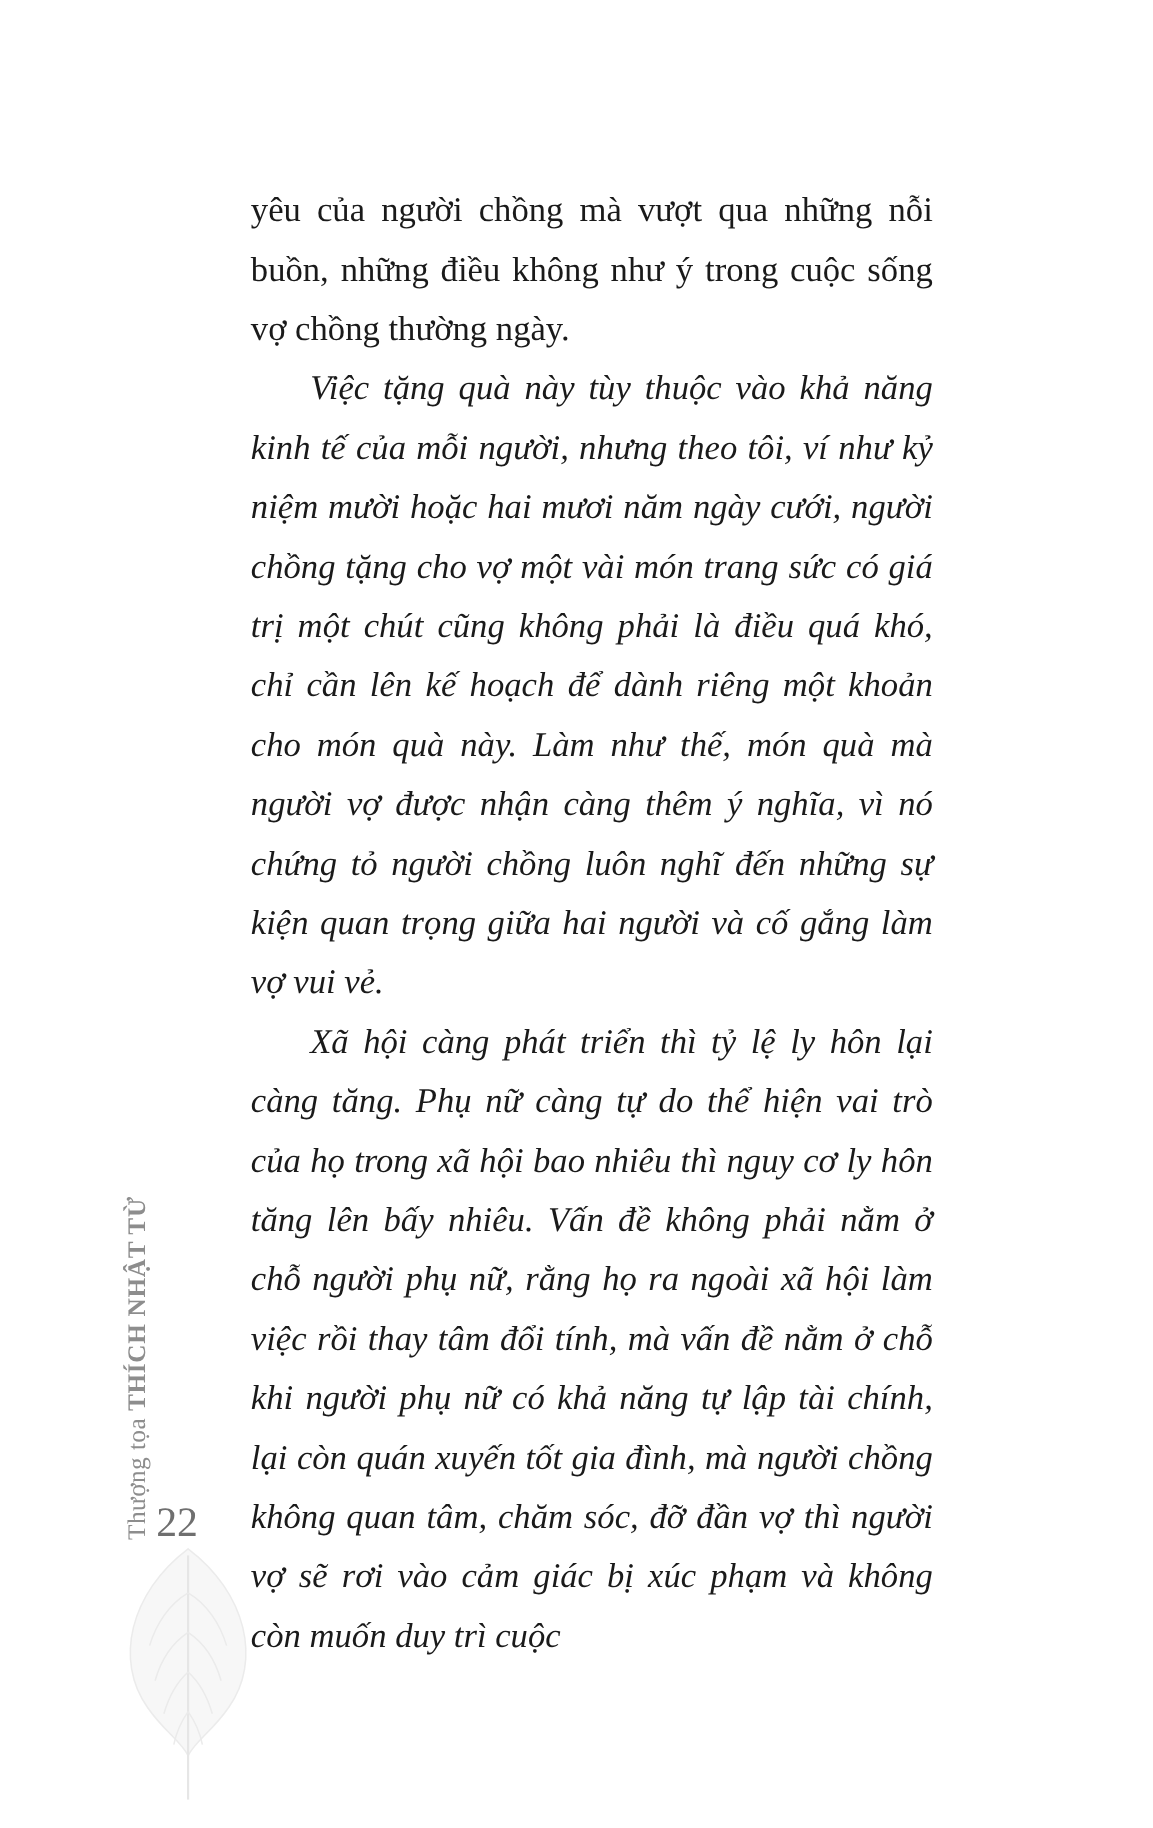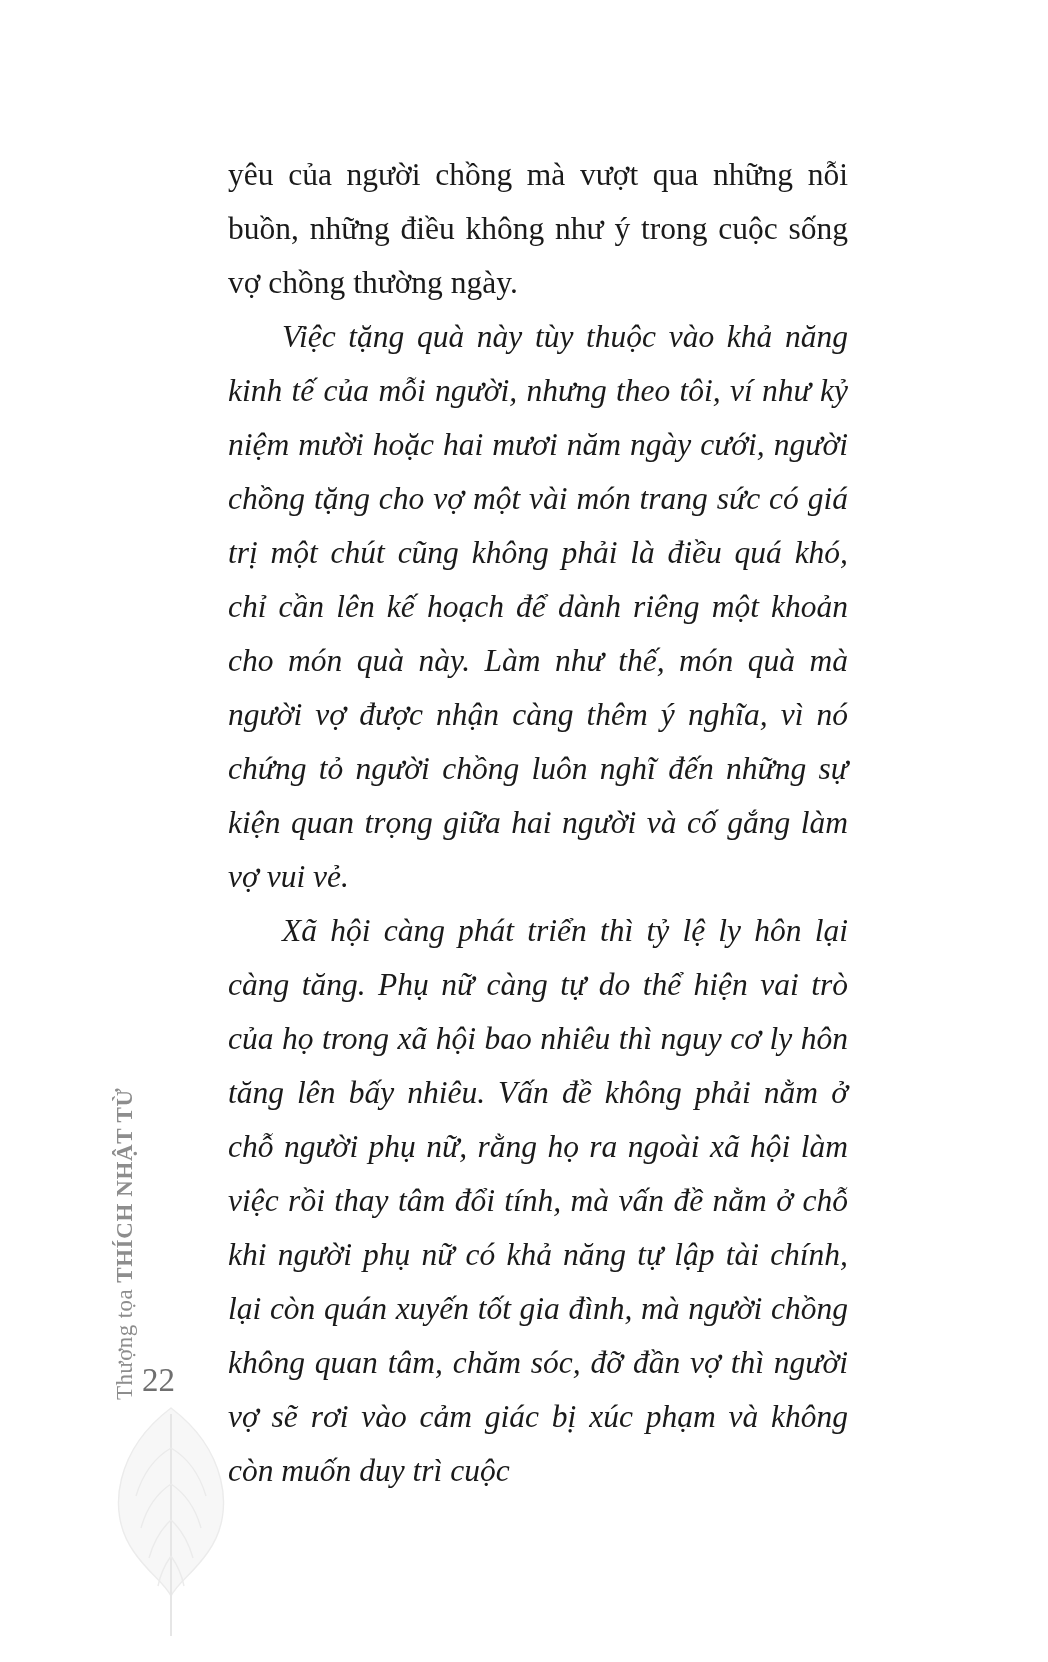--- a/index.html
+++ b/index.html
@@ -33,41 +33,41 @@
   .running-head .author-name {
     font-weight: bold;
     letter-spacing: 0.6px;
   }
 
   
   .folio {
     position: absolute;
     left: 142px;
     top: 1362px;
-    font-size: 33px;
+    font-size: 38px;
     color: #6f6f6f;
     font-family: "Liberation Serif", "DejaVu Serif", serif;
   }
 
   
   .leaf-ornament {
     position: absolute;
     left: 96px;
     top: 1400px;
     width: 150px;
     height: 240px;
     opacity: 0.5;
     pointer-events: none;
   }
 
   
   .text-column {
     position: absolute;
     left: 228px;
-    top: 148px;
+    top: 164px;
     width: 620px;
   }
   .text-column p {
     margin: 0;
     font-size: 31.5px;
     line-height: 54px;
     color: #1a1a1a;
     text-align: justify;
     text-justify: inter-word;
     hyphens: none;

